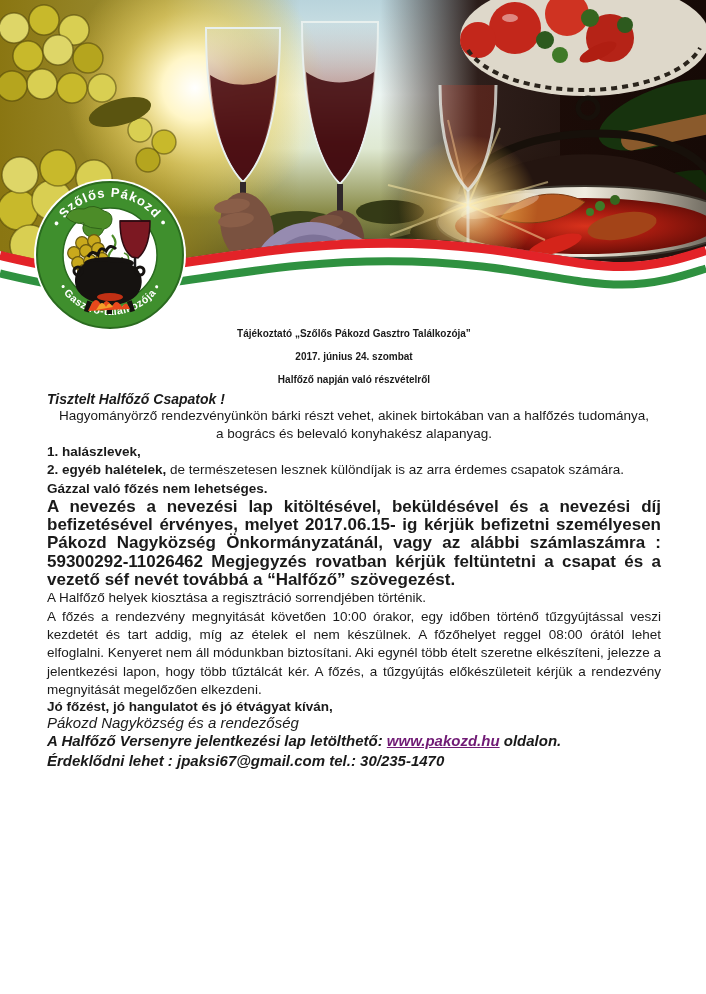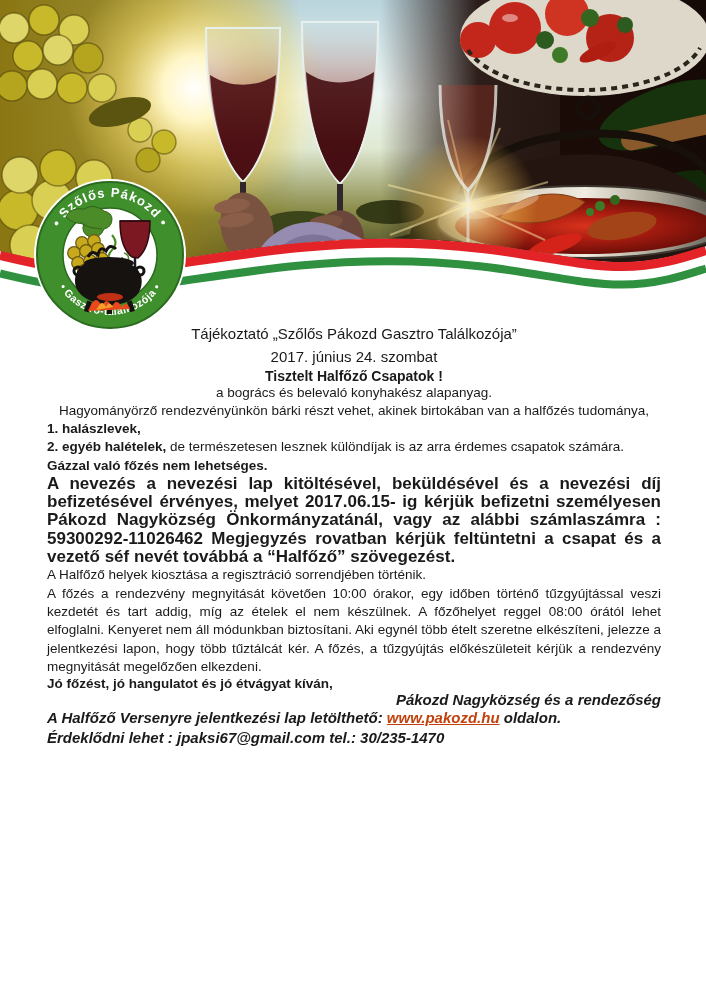--- a/index.html
+++ b/index.html
@@ -1,34 +1,34 @@
 <!DOCTYPE html>
 <html lang="hu"><head>
 <meta charset="utf-8">
 <style>
   html,body{margin:0;padding:0;background:#fff;}
   .page{position:relative;width:706px;height:994px;background:#ffffff;overflow:hidden;
         font-family:"Liberation Sans",sans-serif;color:#1a1a1a;}
   .header-art{position:absolute;top:0;left:0;}
   .content{position:absolute;top:322px;left:47px;width:614px;}
   .content div,.content p{margin:0;padding:0;}
-  .title{font-size:15px;font-weight:400;text-align:center;line-height:23px;}
-  .salutation{margin-top:17px;font-size:14px;font-weight:700;text-align:center;}
+  .title{font-size:10px;font-weight:700;text-align:center;line-height:23px;}
+  .salutation{margin-top:17px;font-size:14px;font-weight:700;text-align:left;font-style:italic;}
   .intro{margin-top:14px;font-size:13.5px;line-height:18px;text-align:center;}
   .intro .nowrap{white-space:nowrap;}
   .loc{font-weight:700;}
   .body-block{margin-top:13px;font-size:13.5px;line-height:18.3px;text-align:justify;}
   .b{font-weight:700;}
   .reg{margin-top:6px;font-size:17px;line-height:18.3px;text-align:justify;font-weight:700;}
   .alloc{margin-top:16px;font-size:13.5px;line-height:18.3px;}
   .cooking{margin-top:11px;font-size:13.5px;line-height:18.3px;text-align:justify;}
   .wish{margin-top:15px;font-size:13.5px;font-weight:700;}
-  .signature{margin-top:2px;font-size:15px;font-weight:700;font-style:italic;text-align:right;}
+  .signature{margin-top:2px;font-size:15px;font-weight:400;font-style:italic;text-align:left;}
   .footer{margin-top:20px;font-size:15px;font-weight:700;font-style:italic;line-height:20px;}
-  .footer a{color:#c2410c;text-decoration:underline;font-style:italic;}
+  .footer a{color:#701a75;text-decoration:underline;font-style:italic;}
   .ring-text{fill:#ffffff;font-family:"Liberation Sans",sans-serif;font-weight:700;}
 </style>
 </head>
 <body>
 
 <div class="page">
 
   <svg class="header-art" width="706" height="340" viewBox="0 0 706 340">
     <defs>
       <linearGradient id="sky" x1="0" y1="0" x2="0" y2="1">
@@ -255,27 +255,28 @@
         <ellipse cx="0" cy="42" rx="13" ry="4" fill="#c03014"></ellipse>
       </g>
     </g>
   </svg>
 
   <div class="content">
 
     <div class="title">
       <div>Tájékoztató „Szőlős Pákozd Gasztro Találkozója”</div>
       <div>2017. június 24. szombat</div>
+      <div>Halfőző napján való részvételről</div>
     </div>
 
     <div class="salutation">Tisztelt Halfőző Csapatok  !</div>
 
     <div class="intro">
+      <div class="nowrap">Hagyományörző rendezvényünkön bárki részt vehet, akinek  birtokában van a halfőzés tudománya,</div>
       <div class="nowrap">a  bogrács és belevaló konyhakész alapanyag.</div>
-      <div class="nowrap">Hagyományörző rendezvényünkön bárki részt vehet, akinek  birtokában van a halfőzés tudománya,</div>
     </div>
 
     <div class="body-block">
       <div class="b">1. halászlevek,</div>
       <div><span class="b">2. egyéb halételek,</span><span>  de természetesen lesznek különdíjak is az arra érdemes csapatok számára.</span></div>
       <div class="b">Gázzal való főzés nem lehetséges.</div>
     </div>
 
     <div class="reg">A nevezés a nevezési lap kitöltésével, beküldésével és a nevezési díj befizetésével érvényes, melyet 2017.06.15- ig kérjük befizetni személyesen Pákozd Nagyközség Önkormányzatánál, vagy az alábbi számlaszámra : 59300292-11026462  Megjegyzés rovatban  kérjük feltüntetni a csapat és a vezető séf nevét továbbá a “Halfőző” szövegezést.</div>
 

